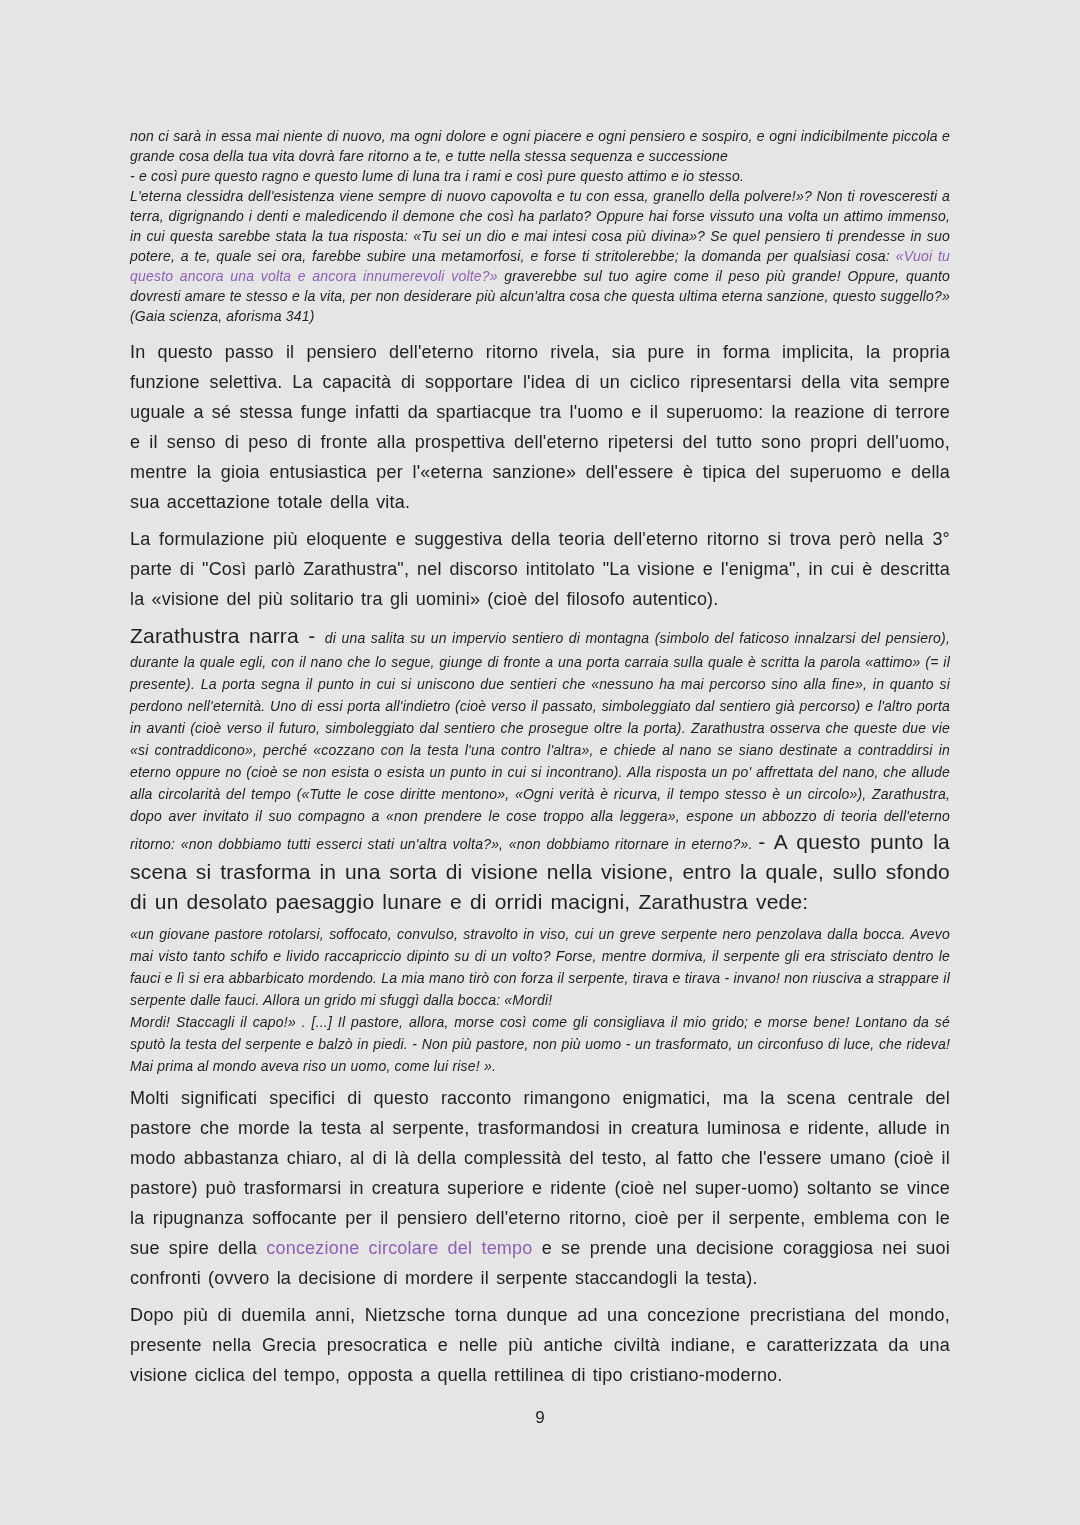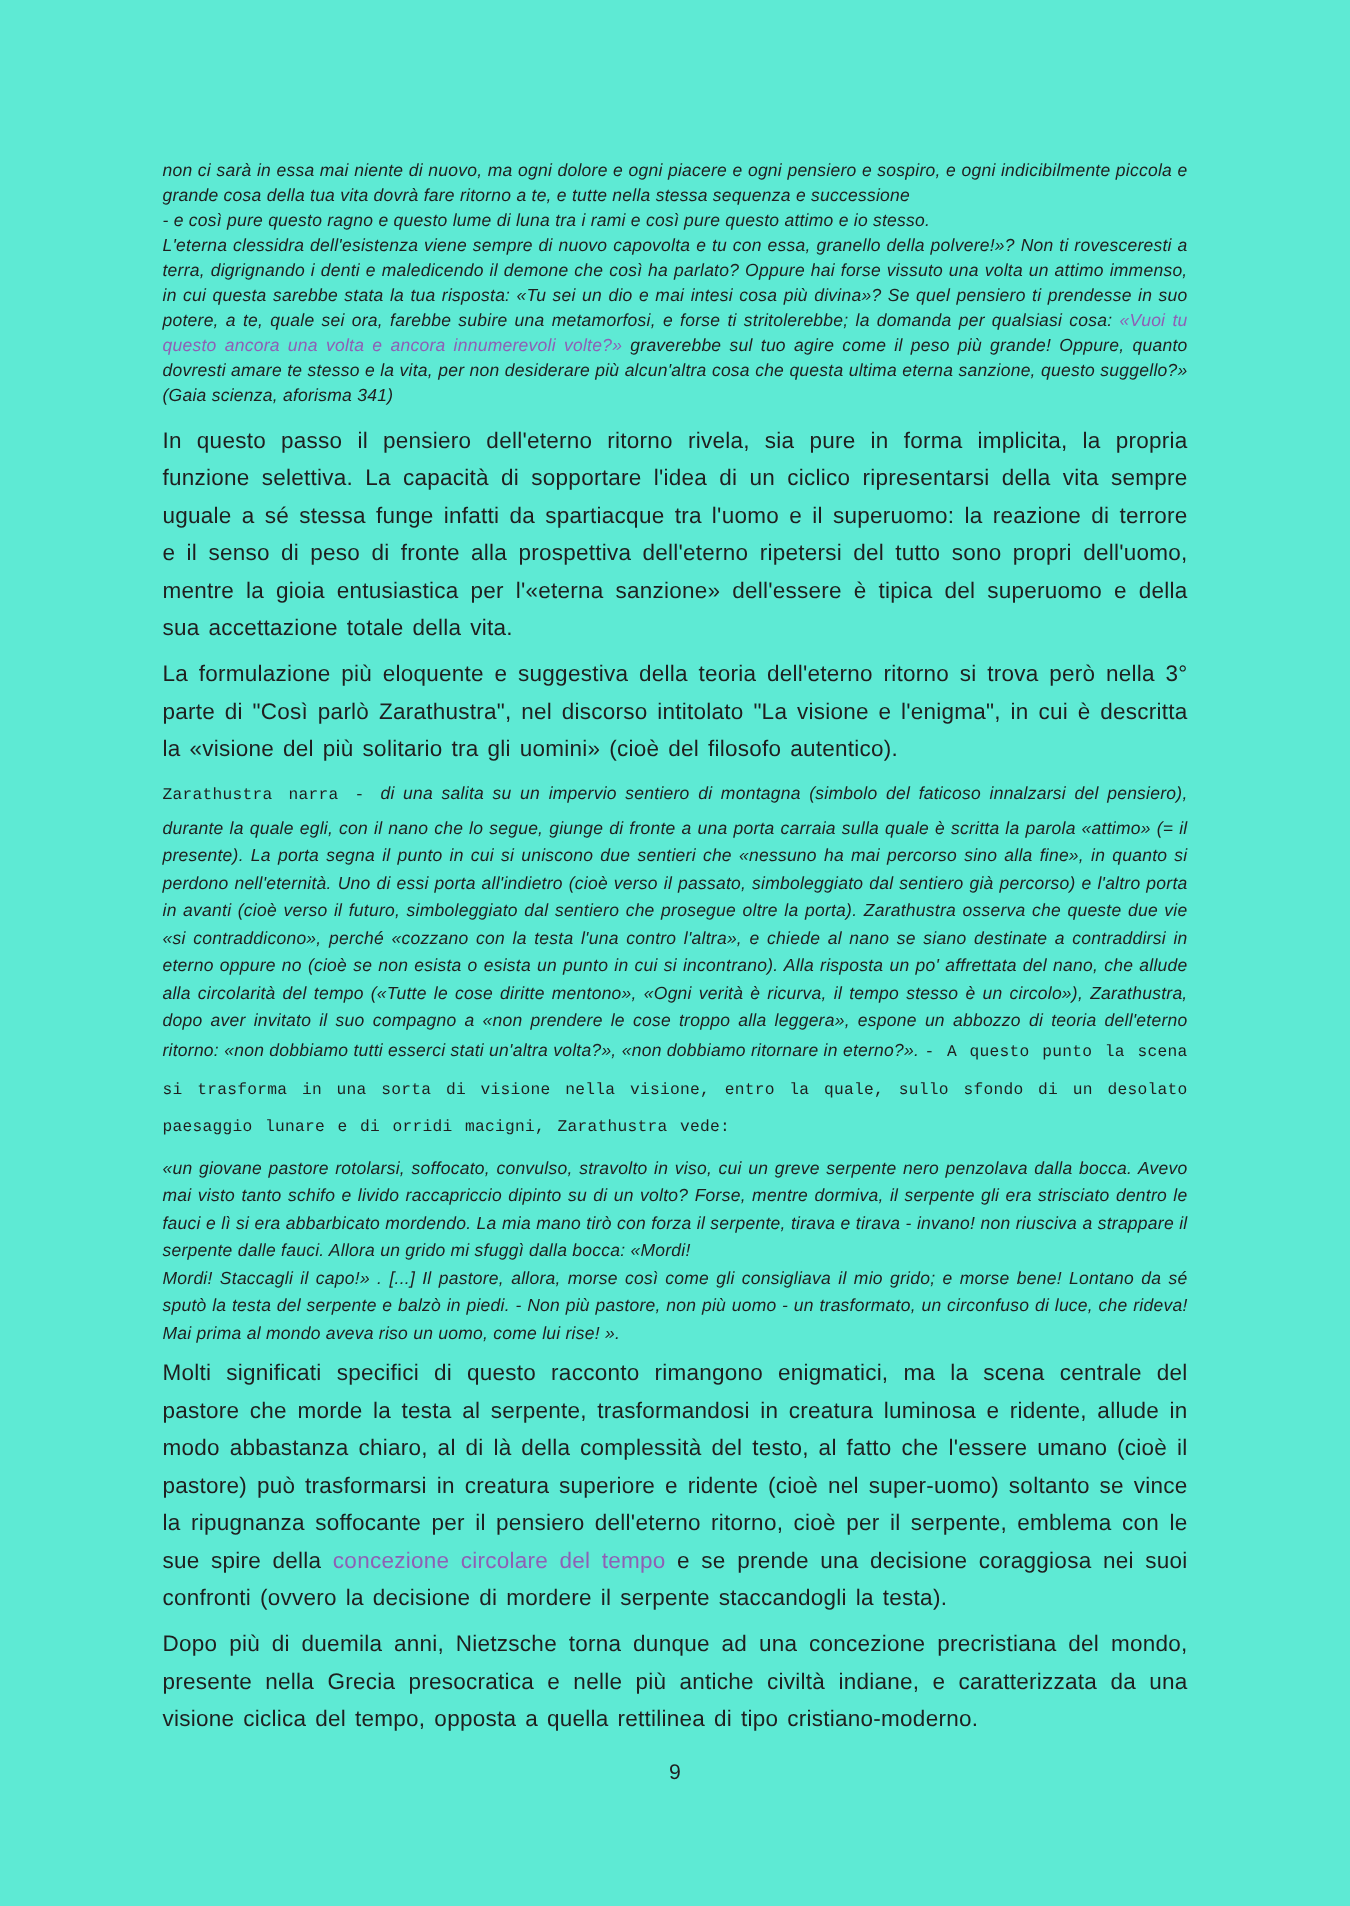--- a/index.html
+++ b/index.html
@@ -2,21 +2,21 @@
 <html><head>
 <meta charset="utf-8">
 <style>
   * { margin: 0; padding: 0; box-sizing: border-box; }
   html, body { background: #ffffff; }
   .page {
     position: relative;
     width: 1080px;
     height: 1525px;
     margin: 0 auto;
-    background: #5eead4;
+    background: #e5e5e5;
     font-family: "Liberation Sans", sans-serif;
     color: #1f1f1f;
     overflow: hidden;
   }
   .content {
     padding: 126px 130px 0 130px;
   }
   p { white-space: pre-wrap; }
   
   .para-sm {
@@ -41,25 +41,24 @@
     font-size: 18px;
     line-height: 30px;
     font-style: normal;
     word-spacing: 2px;
     letter-spacing: 0.2px;
     text-align: justify;
     margin-bottom: 7px;
   }
   
   .run-lg {
-    font-size: 13px;
+    font-size: 21px;
     line-height: 30px;
     font-style: normal;
     word-spacing: 2px;
-    font-family: Liberation Mono, monospace;
   }
   .purple { color: #8f5fb5; }
   .pagenum {
     position: absolute;
     top: 1408px;
     left: 0;
     width: 100%;
     text-align: center;
     font-size: 17px;
     color: #1f1f1f;

